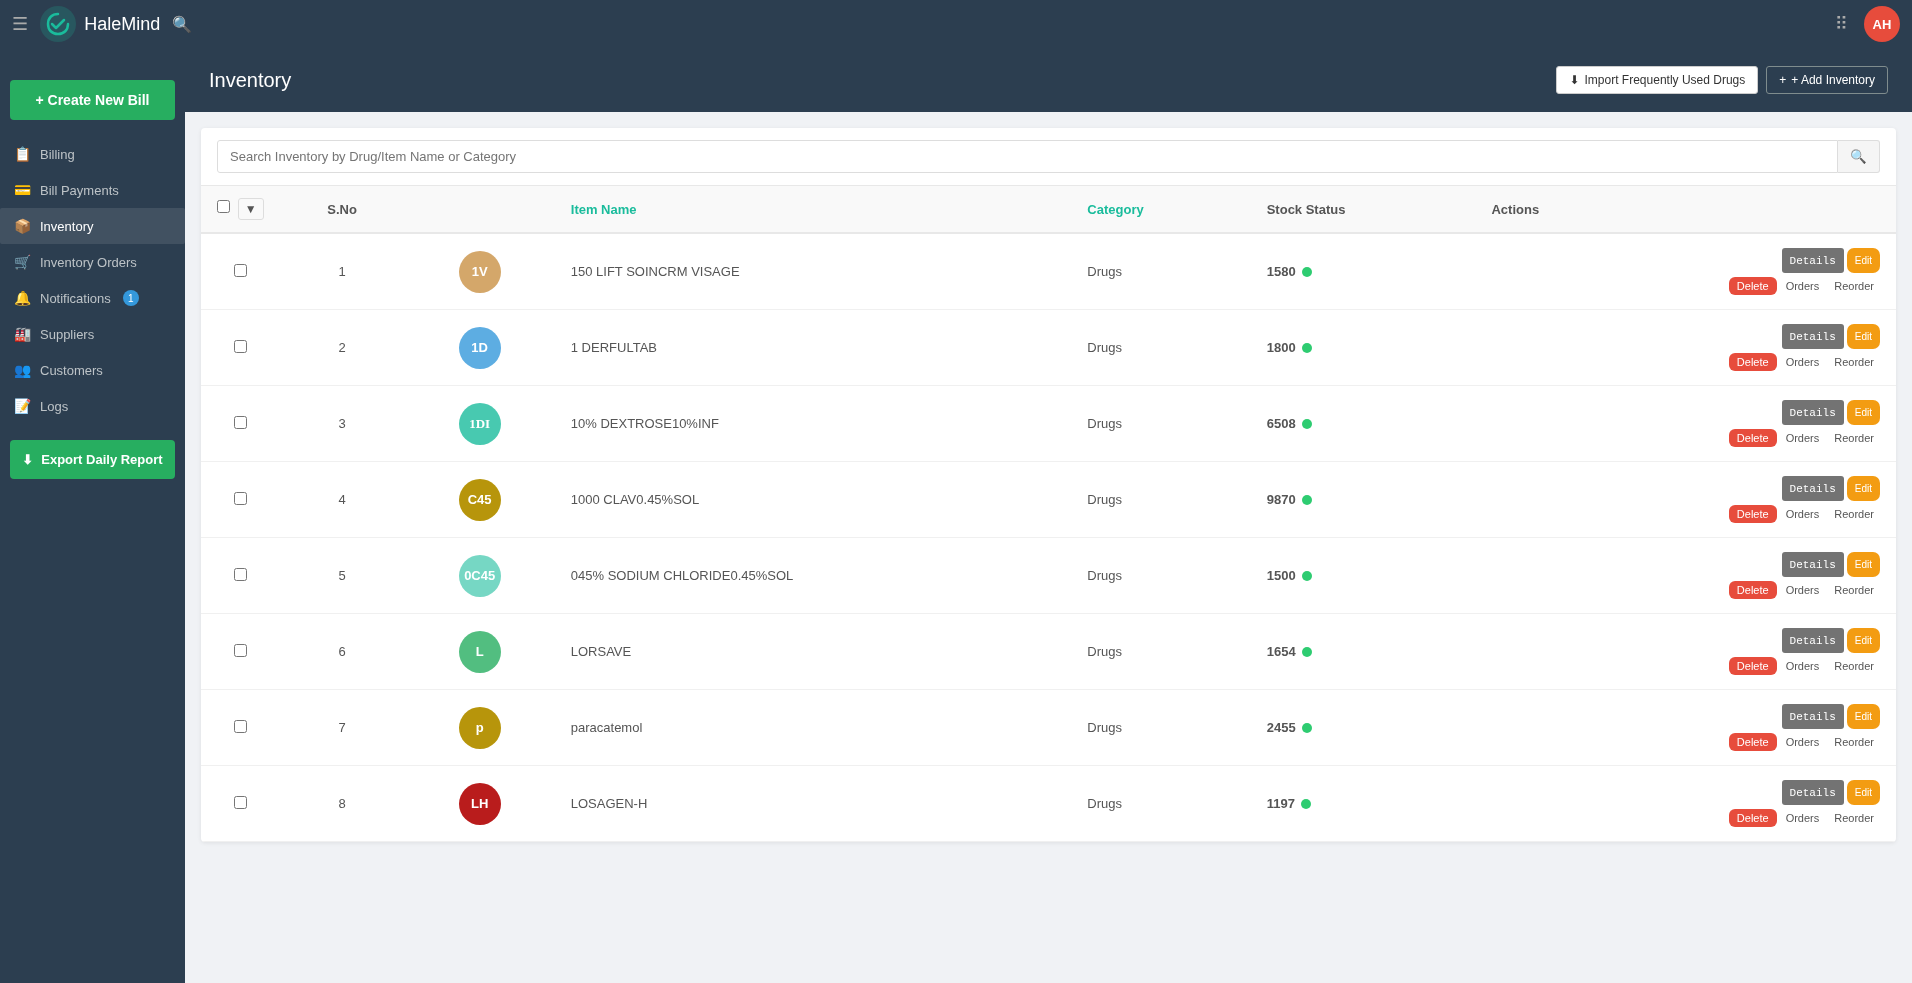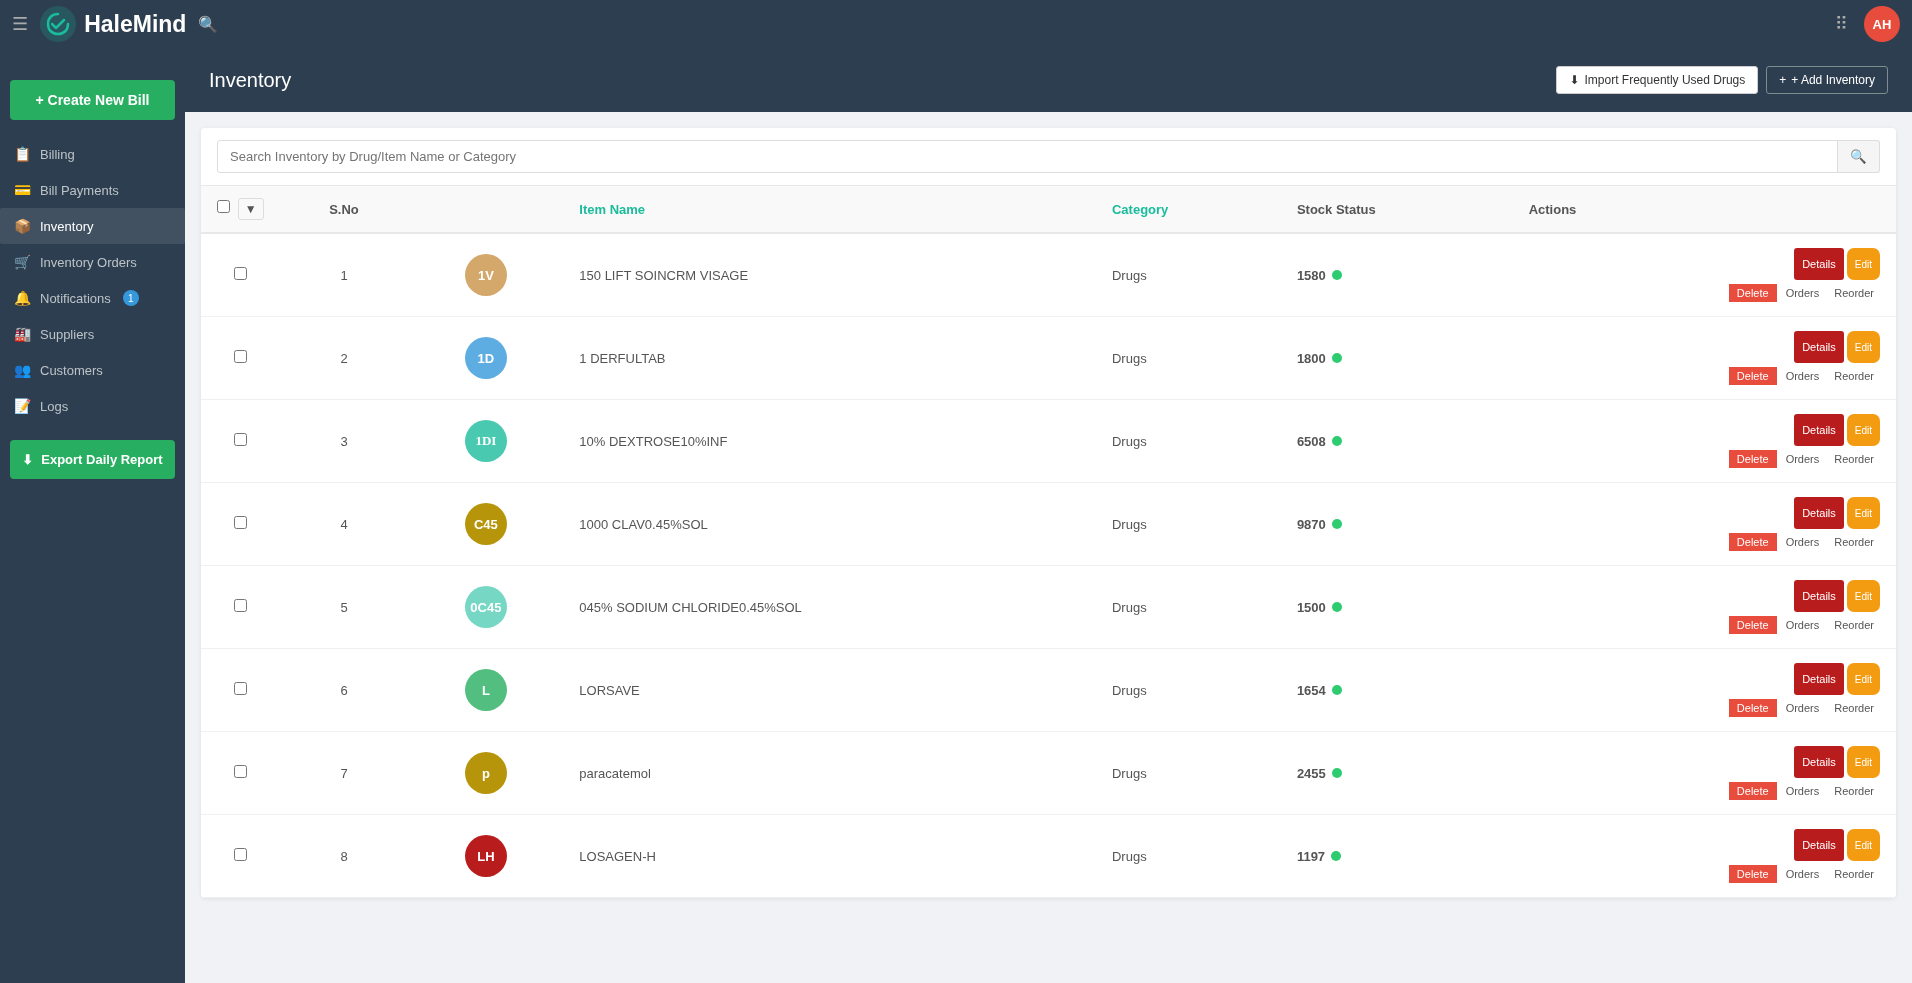--- a/index.html
+++ b/index.html
@@ -10,21 +10,21 @@
       background: #2c3e50;
       height: 48px;
       display: flex;
       align-items: center;
       padding: 0 12px;
       justify-content: space-between;
       flex-shrink: 0;
     }
     .navbar-left { display: flex; align-items: center; gap: 12px; }
     .navbar-logo { display: flex; align-items: center; gap: 8px; }
-    .navbar-logo-text { color: white; font-size: 23px; font-weight: bold; }
+    .navbar-logo-text { color: white; font-size: 18px; font-weight: normal; }
     .navbar-logo-icon { width: 36px; height: 36px; }
     .hamburger-icon { color: #aaa; font-size: 18px; cursor: pointer; }
     .search-icon-nav { color: #aaa; font-size: 16px; cursor: pointer; }
     .navbar-right { display: flex; align-items: center; gap: 16px; }
     .grid-icon { color: #aaa; font-size: 18px; cursor: pointer; }
     .avatar-circle {
       width: 36px; height: 36px; border-radius: 50%;
       background: #e74c3c; color: white; font-size: 13px; font-weight: bold;
       display: flex; align-items: center; justify-content: center; cursor: pointer;
     }
@@ -234,45 +234,47 @@
       display: flex;
       flex-direction: column;
       gap: 4px;
       align-items: flex-end;
     }
     .actions-row1, .actions-row2 {
       display: flex;
       gap: 3px;
     }
     .btn-details {
-      background: #b91c1c;
+      background: #737373;
       color: white;
       border: none;
       border-radius: 3px;
-      padding: 10px 8px;
+      padding: 0 8px;
       font-size: 11px;
       cursor: pointer;
+      font-family: Liberation Mono, monospace;
     }
     .btn-edit {
       background: #f39c12;
       color: white;
       border: none;
       border-radius: 7px;
       padding: 7px 8px;
       font-size: 10px;
       cursor: pointer;
     }
     .btn-delete {
       background: #e74c3c;
       color: white;
       border: none;
-      border-radius: 0;
+      border-radius: 6px;
       padding: 3px 8px;
       font-size: 11px;
       cursor: pointer;
+      margin-left: 24px;
     }
     .btn-orders {
       background: transparent;
       color: #555;
       border: none;
       padding: 3px 6px;
       font-size: 11px;
       cursor: pointer;
       text-align: center;
     }

